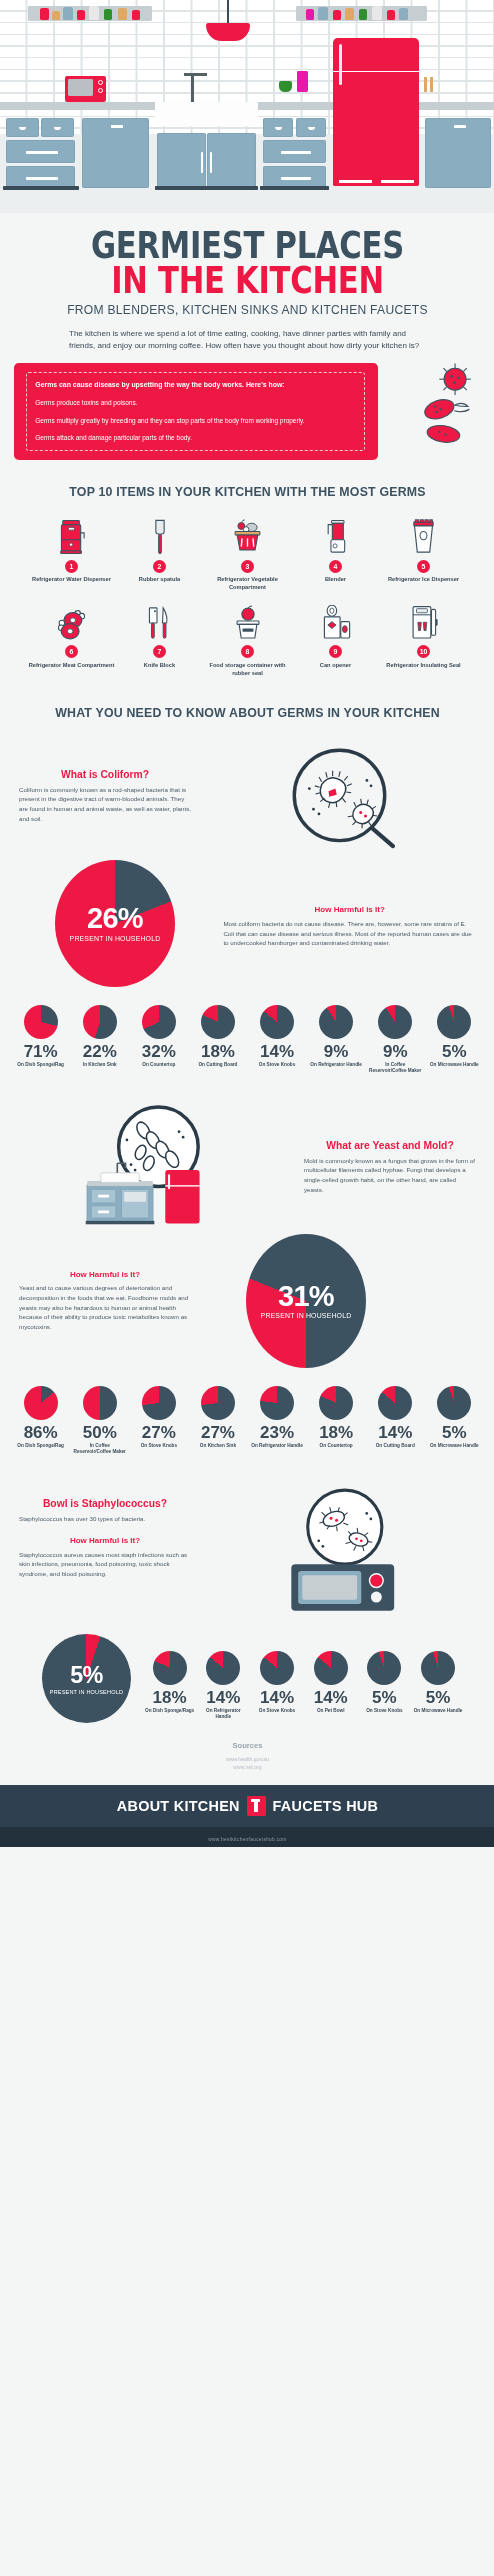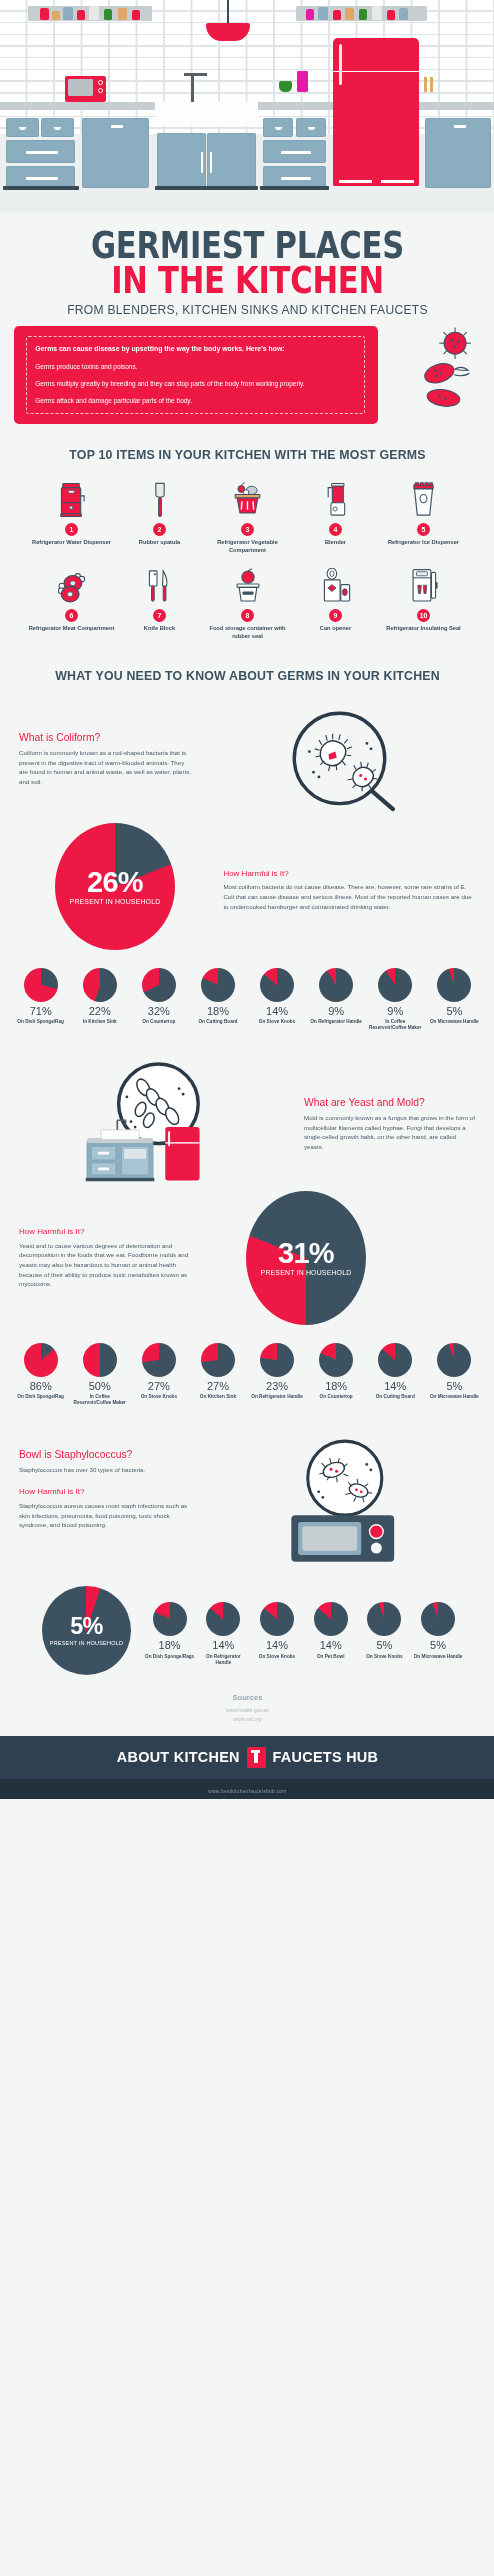--- a/index.html
+++ b/index.html
@@ -100,26 +100,26 @@
     font-family:"Liberation Sans Narrow","Liberation Sans",sans-serif;
   }
   .bigpie .pv .num { font-size:29px; font-weight:700; line-height:1; letter-spacing:-0.7px; }
   .bigpie .pv .cap { font-size:6.9px; letter-spacing:0.2px; margin-top:1.4px; }
 
   .minirow { display:flex; justify-content:center; gap:4.1px; padding:0 6.9px; }
   .mini { width:55px; text-align:center; }
   .mini .pie { width:34px; height:34px; border-radius:50%; margin:0 auto 4.1px; }
   .mini .pct {
     font-family:"Liberation Sans Narrow","Liberation Sans",sans-serif;
-    font-size:11px; font-weight:400; color:#3a4a56; line-height:1;
+    font-size:17px; font-weight:700; color:#3a4a56; line-height:1;
   }
   .mini .txt { font-size:4.7px; line-height:1.3; color:#3a4a56; margin-top:2.1px; font-weight:700; }
 
   
-  .h-red { color:#ed1944; font-size:10.3px; font-weight:400; margin-bottom:4.8px; }
+  .h-red { color:#ed1944; font-size:10.3px; font-weight:700; margin-bottom:4.8px;text-align:center; }
   .h-red.sm { font-size:8px; }
   .body-txt { font-size:6.2px; line-height:1.55; color:#4a5a66; }
 
   .blk { display:flex; padding: 0 19px; gap:12.4px; align-items:flex-start; }
   .col { flex:1; }
 
   
   .sources { text-align:center; padding:18px 0 12.4px; }
   .sources .st { font-weight:700; color:#9aa6ae; font-size:7.6px; margin-bottom:4.1px; }
   .sources .sl { color:#b2bcc3; font-size:5.2px; line-height:1.7; }
@@ -232,20 +232,21 @@
       <span class="fhandle"></span>
       <span class="ffoot"></span>
       <span class="ffoot2"></span>
     </div>
   </div>
 
   <div class="title-block">
     <h1 class="t1">GERMIEST PLACES</h1>
     <h1 class="t2">IN THE KITCHEN</h1>
     <div class="subtitle">FROM BLENDERS, KITCHEN SINKS AND KITCHEN FAUCETS</div>
+    <p class="intro">The kitchen is where we spend a lot of time eating, cooking, have dinner parties with family and friends, and enjoy our morning coffee. How often have you thought about how dirty your kitchen is?</p>
   </div>
 
   <div class="callout-wrap">
     <div class="callout">
       <div class="dash">
         <p class="lead">Germs can cause disease by upsetting the way the body works. Here's how:</p>
         <p>Germs produce toxins and poisons.</p>
         <p>Germs multiply greatly by breeding and they can stop parts of the body from working properly.</p>
         <p>Germs attack and damage particular parts of the body.</p>
       </div>

